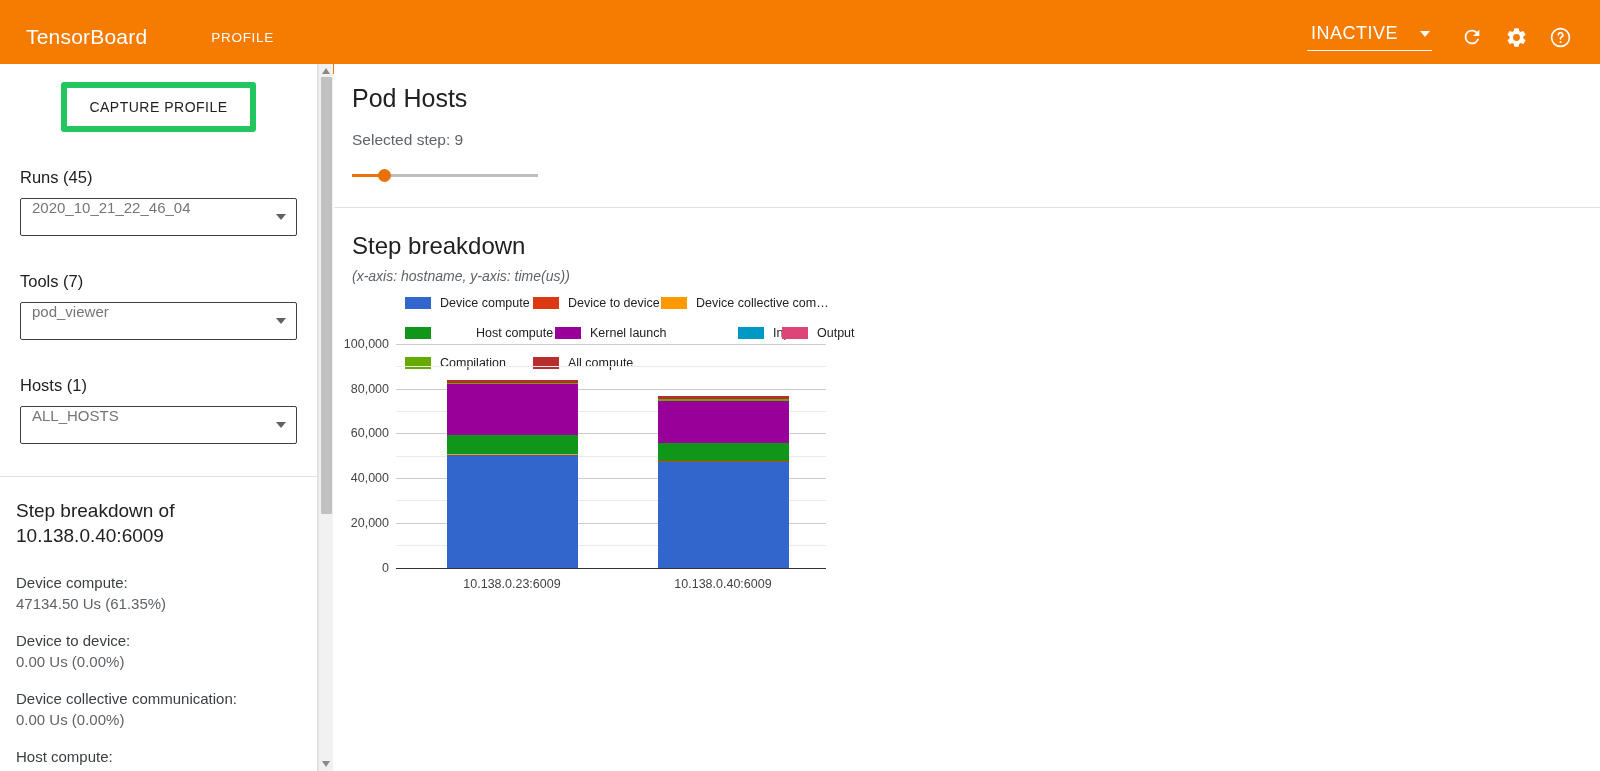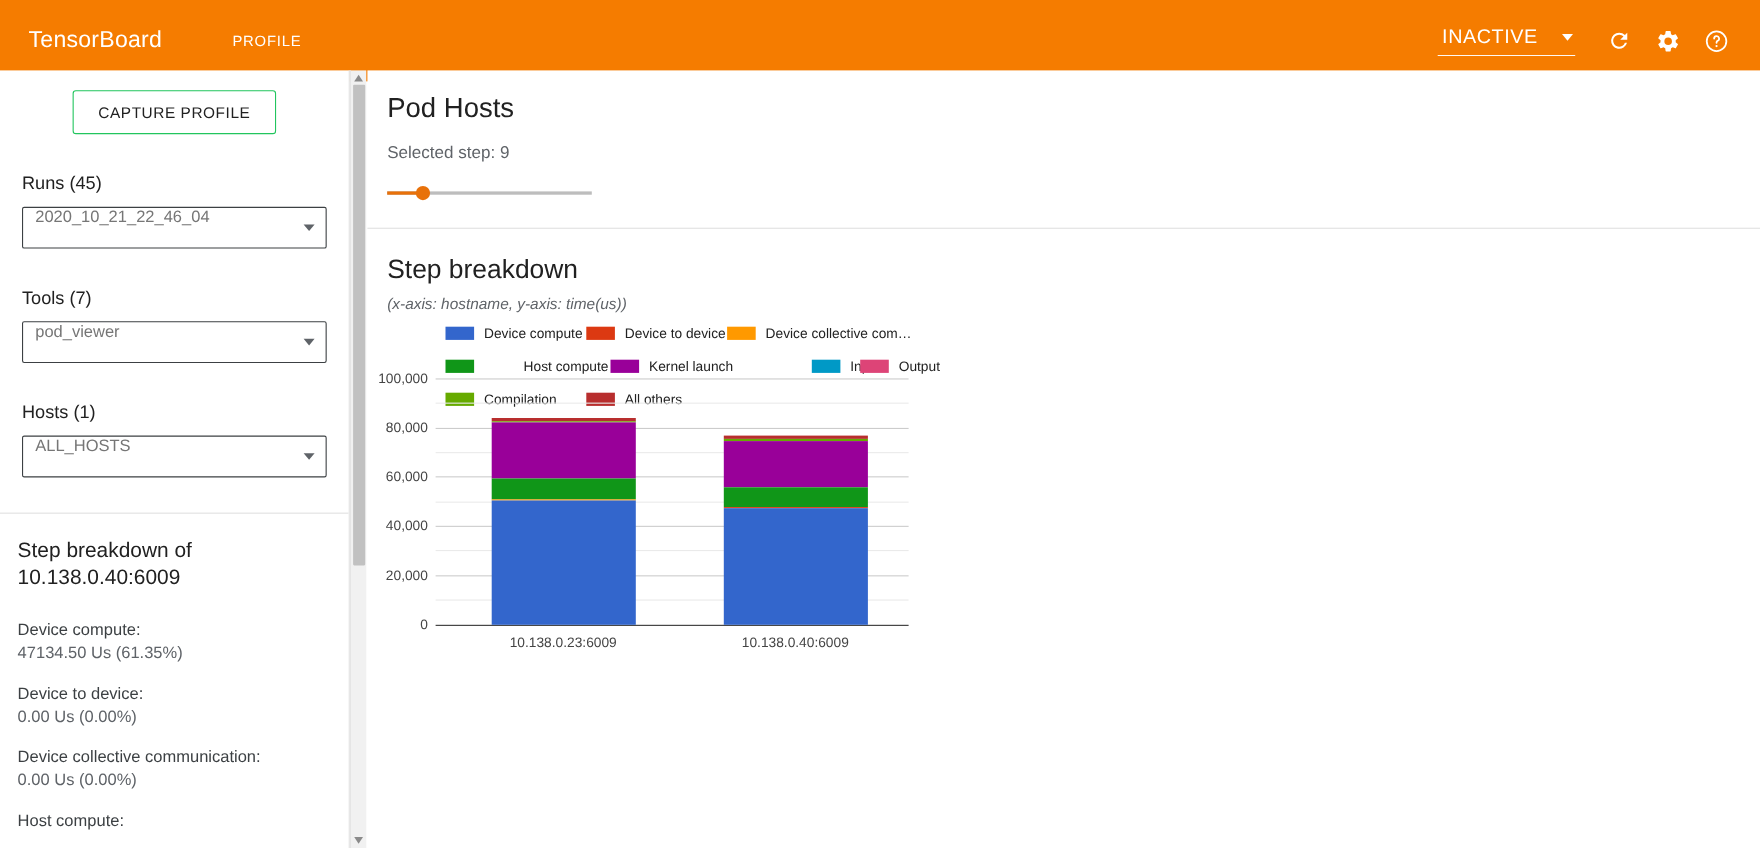--- a/index.html
+++ b/index.html
@@ -62,21 +62,21 @@
   .sidebar {
     position: absolute; top: 64px; left: 0;
     width: 318px; height: 707px;
     background: #ffffff;
     border-right: 1px solid #e0e0e0;
     overflow: hidden;
   }
   .capture-wrap { padding: 18px 0 0 0; text-align: center; }
   .capture-btn {
     display: inline-block;
-    border: 1px solid #22c55e; border-radius: 3px;
+    border: 6px solid #22c55e; border-radius: 3px;
     background: #ffffff; color: #212121;
     font-size: 14px; letter-spacing: .5px;
     padding: 11px 22px; cursor: pointer;
     font-family: "Liberation Sans", sans-serif;
   }
   .field { padding: 0 20px; }
   .field-label {
     font-size: 16.5px; color: #212121;
     margin: 36px 0 11px 0;
   }
@@ -354,21 +354,21 @@
             <span class="lg-label">Output</span>
           </div>
         </div>
         <div class="legend-row" style="position: relative;">
           <div class="lg-item" style="position: absolute; left: 0px; top: 30px;">
             <span class="swatch" style="background: rgb(102, 170, 0);"></span>
             <span class="lg-label">Compilation</span>
           </div>
           <div class="lg-item" style="position: absolute; left: 128px; top: 30px;">
             <span class="swatch" style="background: rgb(184, 46, 46);"></span>
-            <span class="lg-label">All others</span>
+            <span class="lg-label">All compute</span>
           </div>
         </div>
       </div>
     <div class="plot" id="plot">
       <div class="axis-x"></div>
     <div class="grid-line" style="top: 201.15px;"></div>
         <div class="grid-line" style="top: 156.45px;"></div>
         <div class="grid-line" style="top: 111.75px;"></div>
         <div class="grid-line" style="top: 67.05px;"></div>
         <div class="grid-line" style="top: 22.35px;"></div>

